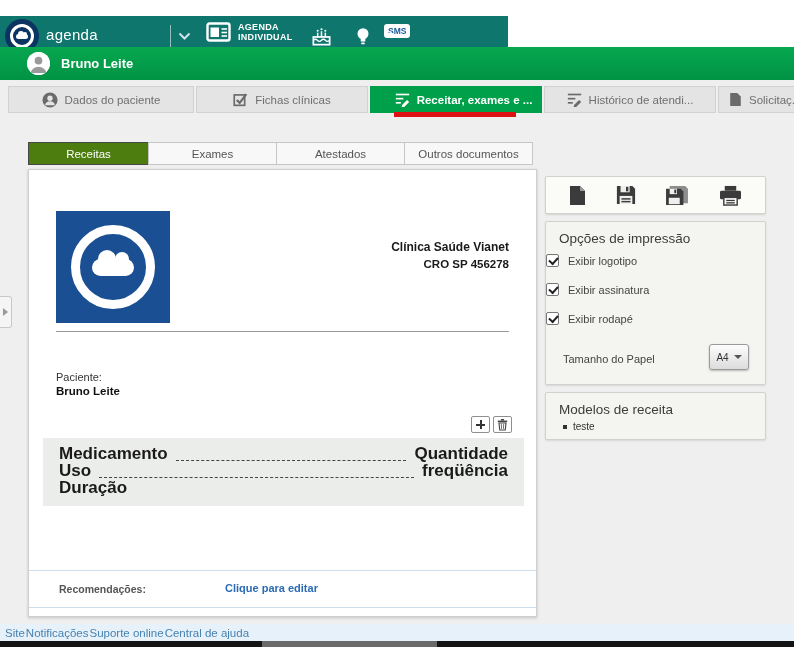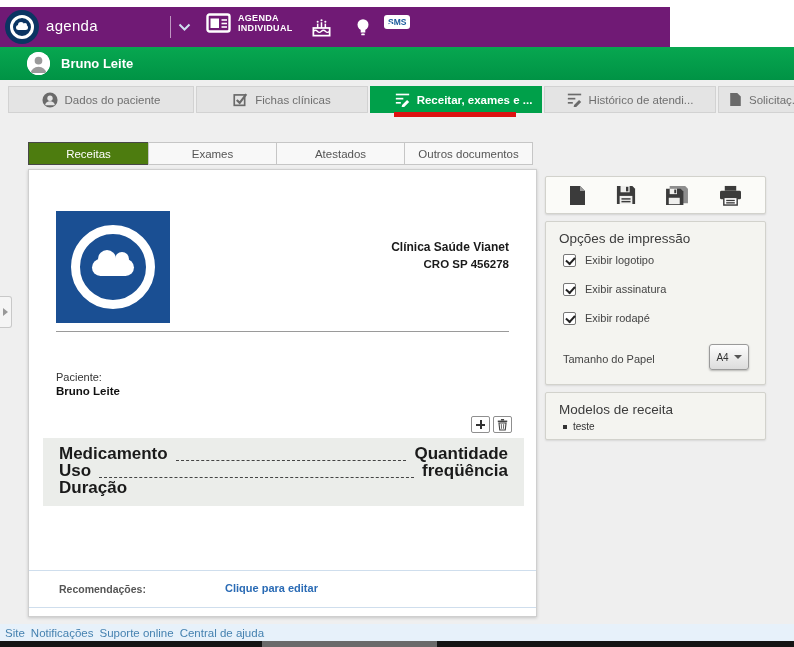--- a/index.html
+++ b/index.html
@@ -2,21 +2,21 @@
 <html><head>
 <meta charset="utf-8">
 <style>
   * { margin:0; padding:0; box-sizing:border-box; }
   html,body { font-family:"Liberation Sans", sans-serif; }
   body { background:#d8d8d8; }
   .screen { position:relative; width:794px; height:647px; background:#efefef; overflow:hidden; }
 
   
   .topbar-strip { position:absolute; left:0; top:0; width:794px; height:47px; background:#ffffff; }
-  .topbar { position:absolute; left:0; top:7px; width:670px; height:40px; background:#701a75; }
+  .topbar { position:absolute; left:0; top:16px; width:508px; height:40px; background:#0f766e; }
   .app-logo { position:absolute; left:5px; top:3px; width:34px; height:34px; background:#0b3462; border-radius:50%; display:flex; align-items:center; justify-content:center; cursor:pointer; }
   .ring-sm { width:24px; height:24px; border:3px solid #fff; border-radius:50%; display:flex; align-items:center; justify-content:center; }
   .cloud { position:relative; background:#fff; }
   .cloud-sm { width:12px; height:5px; border-radius:3px; }
   .cloud-sm:before { content:""; position:absolute; left:2px; top:-3px; width:6px; height:6px; background:#fff; border-radius:50%; }
   .cloud-sm:after { content:""; position:absolute; right:1px; top:-2px; width:4px; height:4px; background:#fff; border-radius:50%; }
   .app-title { position:absolute; left:46px; top:10px; color:#fff; font-size:15px; letter-spacing:.3px; }
   .topbar-divider { position:absolute; left:170px; top:9px; width:1px; height:22px; background:rgba(255,255,255,.55); }
   .chevron-down { position:absolute; left:178px; top:16px; cursor:pointer; }
   .agenda-btn { position:absolute; left:206px; top:6px; display:flex; align-items:center; gap:7px; cursor:pointer; }
@@ -71,35 +71,35 @@
   .rec-link { position:absolute; left:196px; top:412px; font-size:11px; font-weight:bold; color:#2a6bb5; text-decoration:none; cursor:pointer; }
   .rec-sep2 { position:absolute; left:0; right:0; top:437px; border-top:1px solid #cfdeed; }
 
   
   .toolbar-card { position:absolute; left:545px; top:176px; width:221px; height:38px; background:#fbfbf8; border:1px solid #d2d2cc; border-radius:2px; box-shadow:0 1px 2px rgba(0,0,0,.12); display:flex; align-items:center; justify-content:space-around; padding:0 8px; }
   .tool-btn { background:none; border:none; cursor:pointer; display:flex; align-items:center; padding:2px; }
   .panel { position:absolute; left:545px; width:221px; background:#f4f4f0; border:1px solid #d2d2cc; border-radius:2px; box-shadow:0 1px 2px rgba(0,0,0,.10); }
   .options-panel { top:221px; height:164px; }
   .models-panel { top:392px; height:48px; }
   .panel-title { position:absolute; left:13px; top:9px; font-size:13.5px; color:#3c3c3c; }
-  .cb-row { position:absolute; left:17px; display:flex; gap:9px; cursor:pointer; }
+  .cb-row { position:absolute; left:0; display:flex; align-items:center; gap:9px; cursor:pointer; }
   .cb { width:13px; height:13px; background:#fff; border:1px solid #777; border-radius:2px; position:relative; flex:0 0 auto; }
   .cb.checked:after { content:""; position:absolute; left:2px; top:2px; width:7px; height:4px; border-left:2px solid #222; border-bottom:2px solid #222; transform:rotate(-48deg); }
   .cb-label { font-size:11px; color:#444; }
   .paper-label { position:absolute; left:17px; top:131px; font-size:11px; color:#444; }
   .paper-btn { position:absolute; right:16px; top:122px; width:40px; height:26px; border:1px solid #9a9a9a; border-radius:3px; background:linear-gradient(#fdfdfd,#dcdcdc); box-shadow:0 1px 2px rgba(0,0,0,.25); font-size:10px; color:#333; display:flex; align-items:center; justify-content:center; gap:5px; cursor:pointer; }
   .caret-down { width:0; height:0; border-left:4px solid transparent; border-right:4px solid transparent; border-top:4px solid #555; }
   .tpl-item { position:absolute; left:17px; top:28px; display:flex; align-items:center; gap:6px; cursor:pointer; }
   .tpl-bullet { width:4px; height:4px; background:#333; flex:0 0 auto; }
   .tpl-label { font-size:10px; color:#333; }
 
   
   .expander { position:absolute; left:0; top:296px; width:12px; height:32px; background:#f5f5f5; border:1px solid #c8c8c8; border-left:none; border-radius:0 3px 3px 0; display:flex; align-items:center; justify-content:center; cursor:pointer; }
   .expander-tri { width:0; height:0; border-top:4px solid transparent; border-bottom:4px solid transparent; border-left:5px solid #999; }
-  .footer { position:absolute; left:0; top:624px; width:794px; height:17px; background:#e7f1fa; display:flex; align-items:center; gap:6px; padding-left:5px; font-size:11.5px; }
+  .footer { position:absolute; left:0; top:624px; width:794px; height:17px; background:#e7f1fa; display:flex; align-items:center; gap:1px; padding-left:5px; font-size:11.5px; }
   .footer a { color:#4682b0; text-decoration:none; cursor:pointer; }
   .bottombar { position:absolute; left:0; top:641px; width:794px; height:6px; background:#141414; }
   .bb-seg { position:absolute; left:262px; top:0; width:175px; height:6px; background:#6a6a6a; }
 </style>
 </head>
 <body>
 
 <div class="screen">
 
   <div class="topbar-strip"></div>

